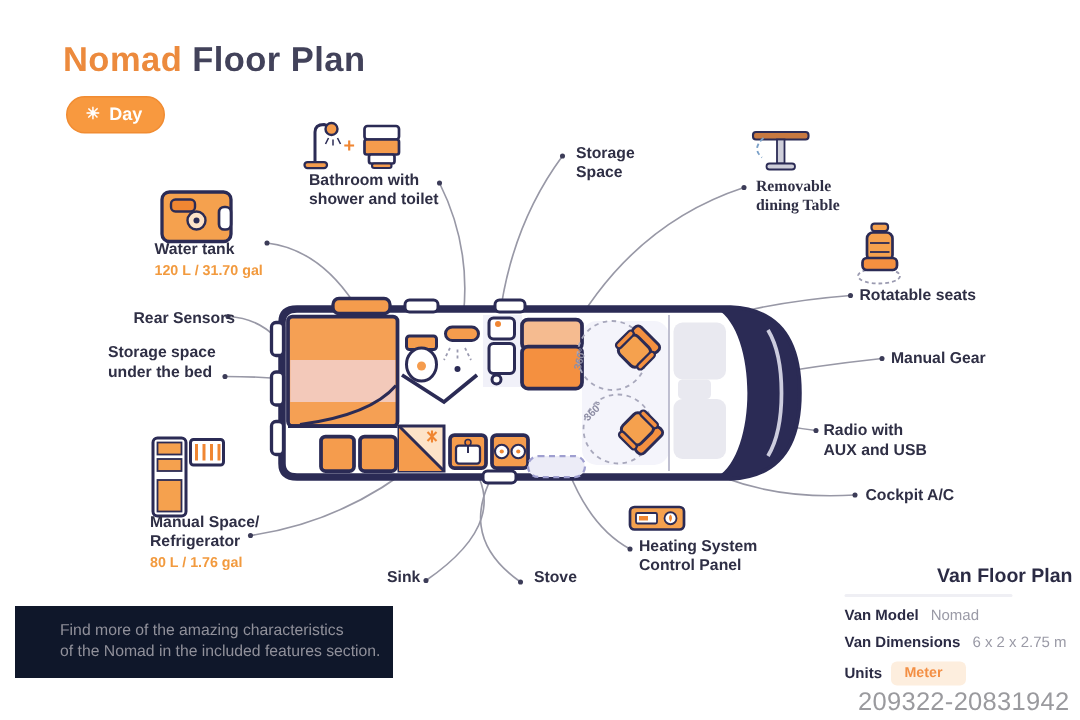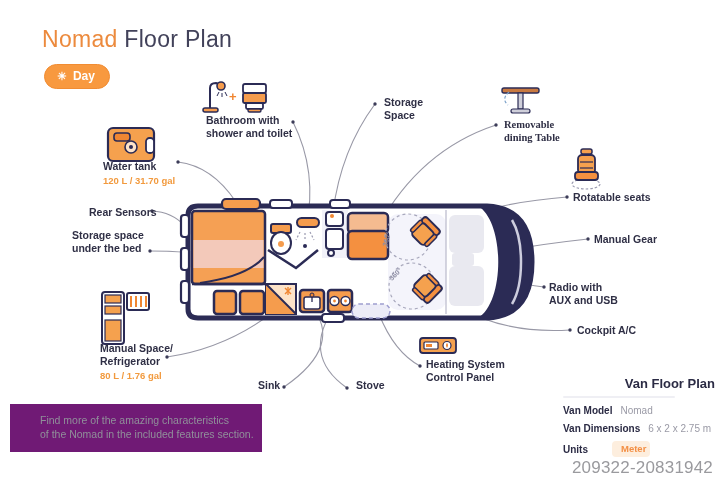--- a/index.html
+++ b/index.html
@@ -1,37 +1,37 @@
 <!DOCTYPE html>
 <html><head>
 <meta charset="utf-8">
 <style>
   html,body{margin:0;padding:0;background:#fff;}
   .canvas{position:relative;width:720px;height:480px;background:#ffffff;overflow:hidden;
           font-family:"Liberation Sans",sans-serif;}
   .abs{position:absolute;}
-  .title{left:42px;top:26px;font-size:23px;font-weight:400;letter-spacing:.3px;}
+  .title{left:42px;top:26px;font-size:23px;font-weight:700;letter-spacing:.3px;}
   .title .accent{color:#ec8a3d;}
   .title .rest{color:#42425a;}
   .day-btn{left:44px;top:64px;background:#f8993f;border:1px solid #f18c32;border-radius:13px;
            color:#fff;font-size:12px;font-weight:700;padding:4px 14px 5px 12px;display:flex;
            align-items:center;gap:6px;cursor:pointer;}
   .day-btn .sun{font-size:11px;line-height:1;}
   .lbl{color:#2f2f45;font-size:10.5px;font-weight:700;line-height:1.24;}
   .cap{color:#f29a3e;font-size:9.5px;font-weight:700;margin-top:2px;}
-  .note-box{left:10px;top:404px;width:252px;height:48px;background:#701a75;
+  .note-box{left:10px;top:404px;width:252px;height:48px;background:#0f172a;
             color:#90909a;font-size:10.5px;line-height:1.35;padding:9px 6px 0 30px;box-sizing:border-box;}
   .panel{left:563px;top:376px;width:152px;}
   .panel h3{margin:0;font-size:13px;font-weight:700;color:#2b2b44;text-align:right;}
   .panel .divider{width:112px;height:2px;background:#efeff4;margin:5px 0 6px 0;border-radius:1px;}
   .prow{display:flex;align-items:center;margin-top:7px;}
   .prow .k{font-size:10px;font-weight:700;color:#2b2b44;white-space:nowrap;}
   .prow .v{font-size:10px;color:#9a9aa6;margin-left:8px;white-space:nowrap;}
   .badge{background:#fdeede;color:#f38f44;font-size:9.5px;font-weight:700;
-         padding:2px 4px 3px 9px;border-radius:4px;margin-left:24px;cursor:pointer;}
+         padding:2px 16px 3px 9px;border-radius:4px;margin-left:6px;cursor:pointer;}
   .watermark{right:7px;top:458px;font-size:17px;color:#9a9a9e;letter-spacing:.2px;}
   svg text{font-family:"Liberation Sans",sans-serif;}
 </style>
 </head>
 <body>
 
 <div class="canvas">
 
   <svg class="abs" style="left:0;top:0;" width="720" height="480" viewBox="0 0 720 480">
 

